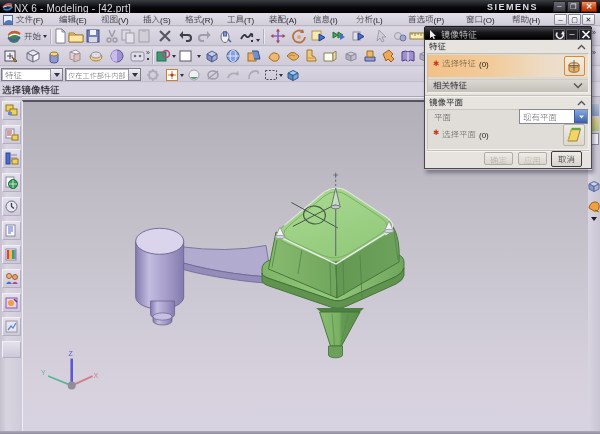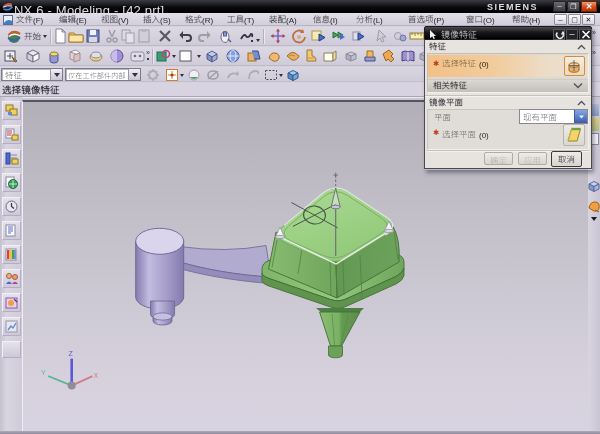--- a/index.html
+++ b/index.html
@@ -245,21 +245,21 @@
       </svg>
       <div class="carr" style="left:3px;top:120px;border-top-color:#1a1a22"></div>
     </div>
     <div id="tbar" class="abs">
       <svg class="abs" style="left:2px;top:1px" width="11" height="11">
         <circle cx="5.5" cy="5.5" r="5" fill="#1a2a48"></circle>
         <path d="M1 6.5 Q5 1.5 10 3.5" stroke="#d85a30" stroke-width="1.6" fill="none"></path>
         <path d="M1.5 8 Q6 10.5 10.5 6" stroke="#4a8ad0" stroke-width="1.4" fill="none"></path>
         <path d="M1.5 6 Q5.5 4 10 5" stroke="#e8ecf2" stroke-width="1" fill="none"></path>
       </svg>
-      <div class="abs" style="left:14px;top:3px;font-size:13px;color:#dcdce2;letter-spacing:0.2px">NX 6 - Modeling - [42.prt]</div>
+      <div class="abs" style="left:14px;top:3px;font-size:10px;color:#dcdce2;letter-spacing:0.2px">NX 6 - Modeling - [42.prt]</div>
       <div class="abs" style="left:487px;top:2px;font-size:9px;font-weight:bold;color:#dcdce2;letter-spacing:1.5px">SIEMENS</div>
       <div class="abs" style="left:553px;top:1px;width:13px;height:11px;background:linear-gradient(#6a6a74,#3a3a42);border:1px solid #222;color:#eee;font-size:8px;text-align:center;line-height:8px">–</div>
       <div class="abs" style="left:567px;top:1px;width:13px;height:11px;background:linear-gradient(#6a6a74,#3a3a42);border:1px solid #222;color:#eee;font-size:7px;text-align:center;line-height:10px">❐</div>
       <div class="abs" style="left:581px;top:1px;width:16px;height:11px;background:linear-gradient(#f09a6a,#d04718 60%,#b03408);border:1px solid #7a2000;color:#fff;font-size:8px;font-weight:bold;text-align:center;line-height:10px">✕</div>
     </div>
     <div id="mbar" class="abs">
       <svg class="abs" style="left:3px;top:2px" width="10" height="10">
         <rect x="0.5" y="0.5" width="9" height="9" fill="#e8f0fa" stroke="#5a6a9a"></rect>
         <path d="M1 8 Q4 3 9 6 L9 9 L1 9 Z" fill="#4a7ac0"></path>
       </svg>

